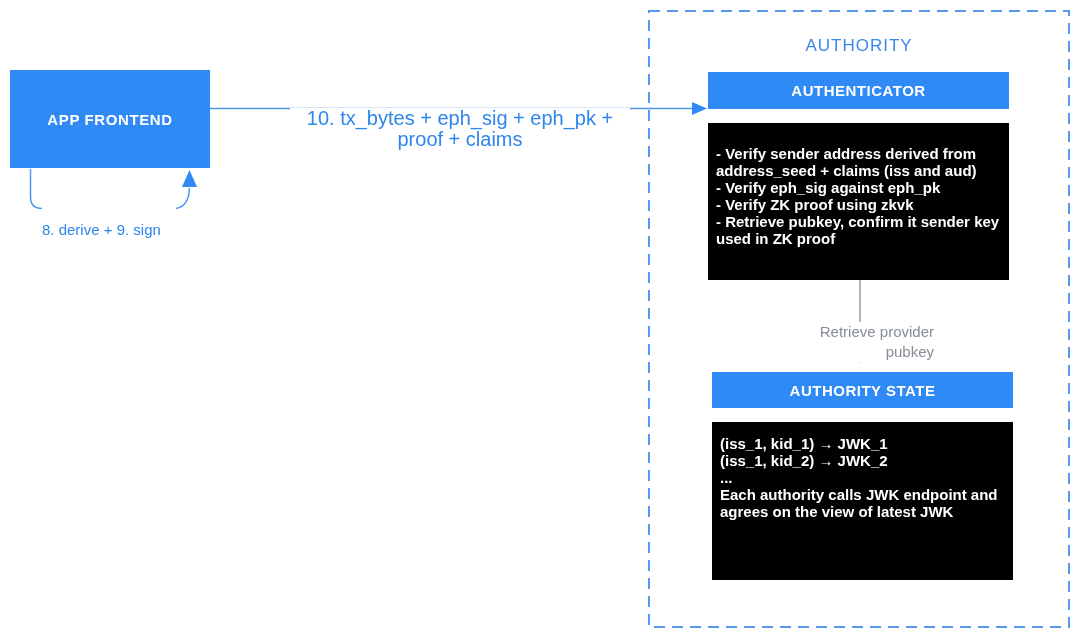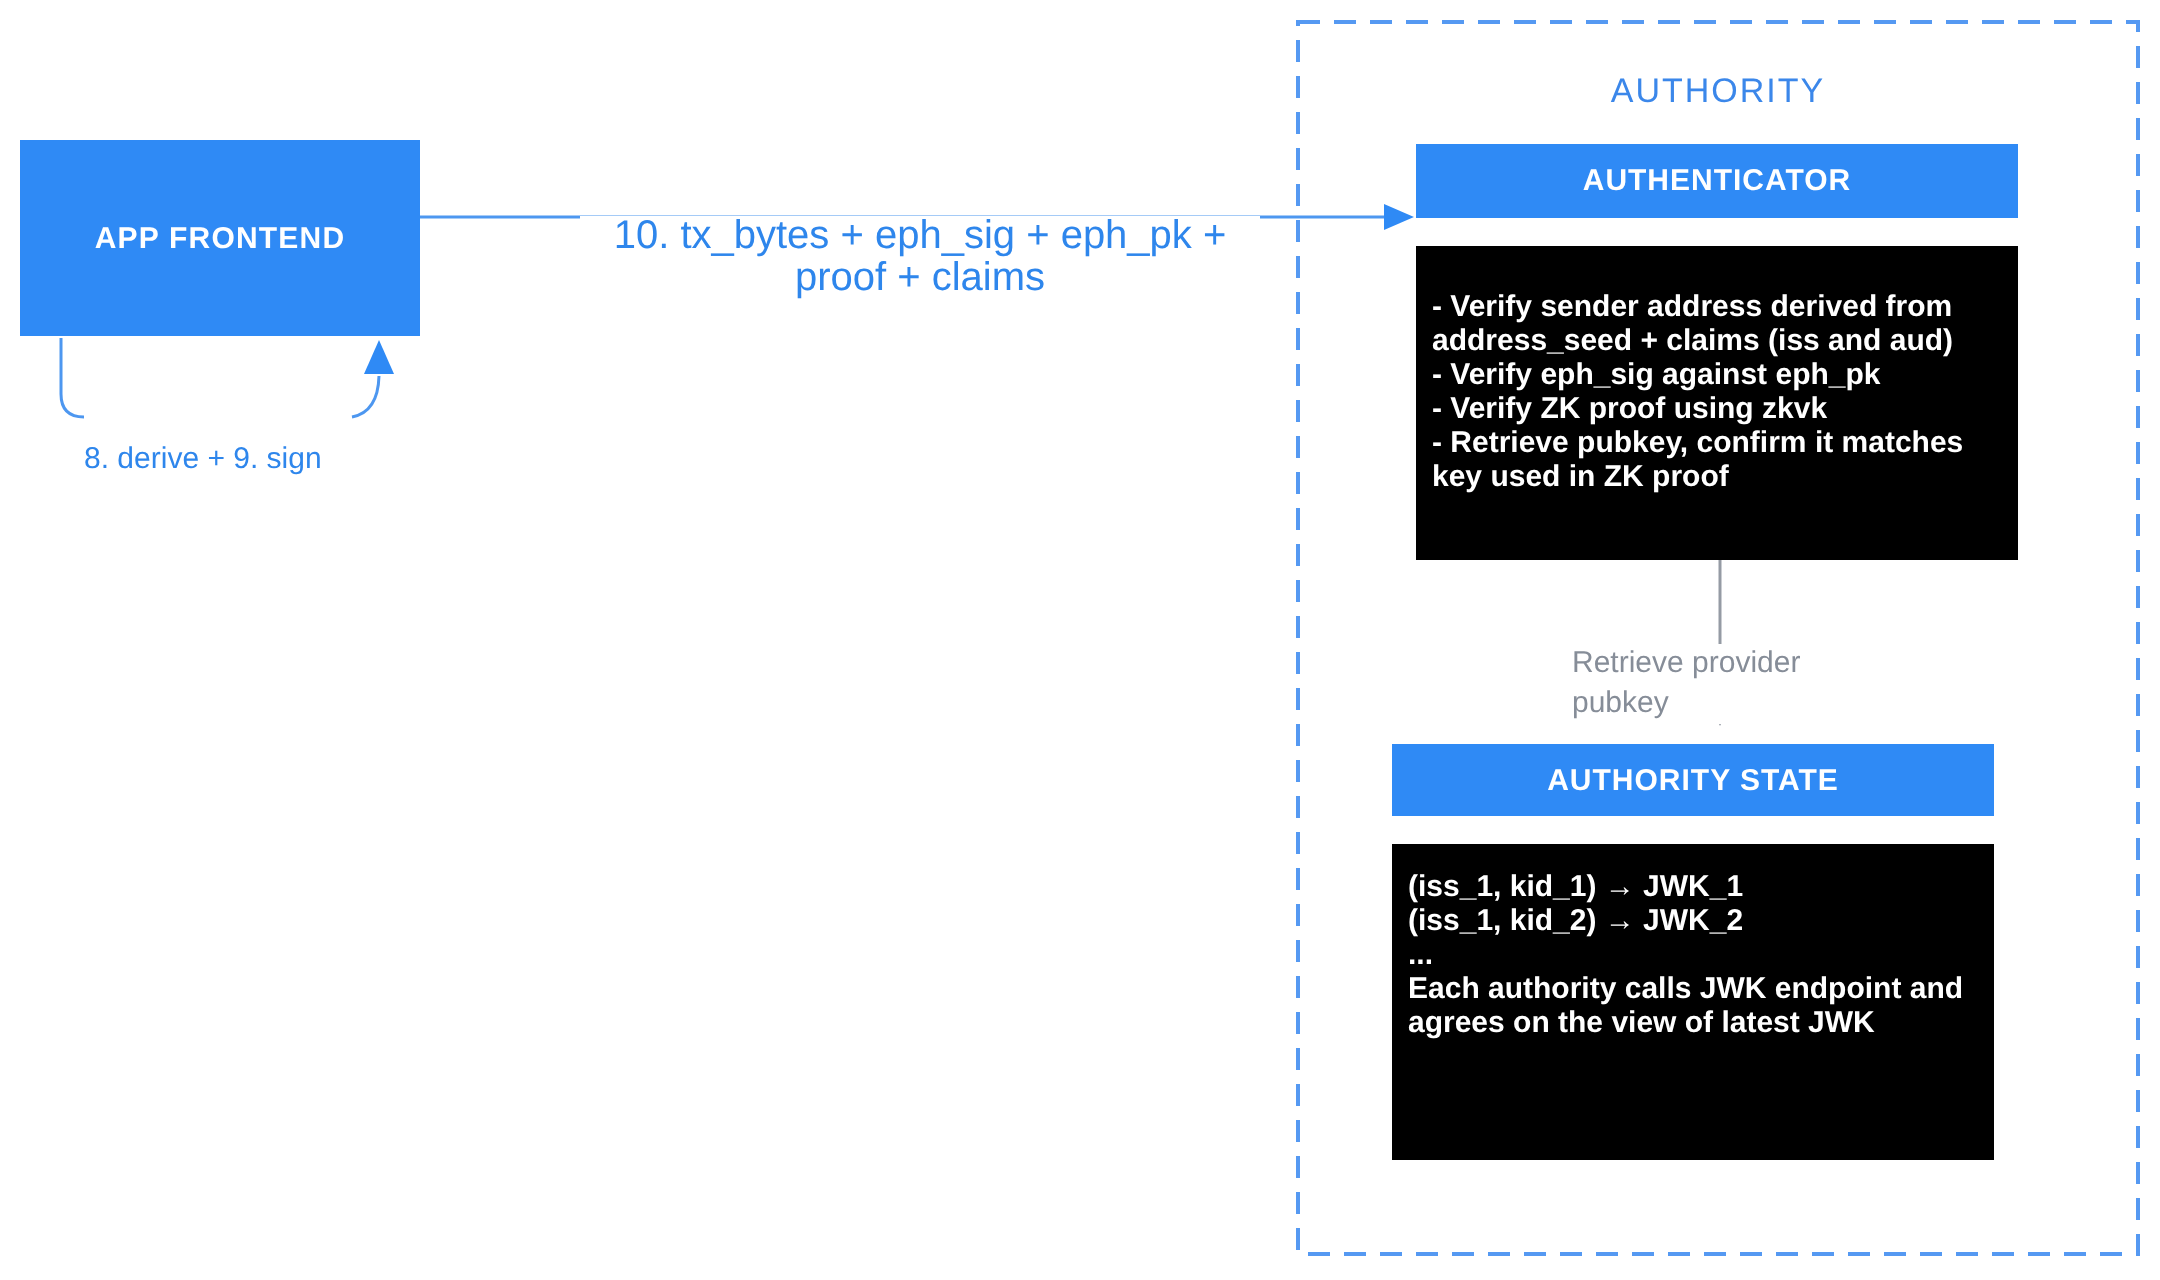--- a/index.html
+++ b/index.html
@@ -15,21 +15,21 @@
   .blue-box {
     background:#2F8AF5; color:#ffffff;
     display:flex; align-items:center; justify-content:center;
   }
   .app-frontend {
     left:10px; top:70px; width:200px; height:98px;
     font-size:15px; font-weight:600; letter-spacing:0.6px;
   }
   .titled-box { width:301px; }
   .authenticator { left:708px; top:72px; }
-  .authority-state { left:696px; top:372px;border-radius:15px; }
+  .authority-state { left:712px; top:372px;border-radius:15px; }
   .box-header {
     background:#2F8AF5; color:#ffffff; height:37px;
     display:flex; align-items:center; justify-content:center;
     font-size:15px; font-weight:600; letter-spacing:0.5px;
   }
   .authority-state .box-header { height:36px; }
   .box-body {
     margin-top:14px; background:#000000; color:#ffffff;
     font-size:15px; font-weight:700; line-height:17px;
     padding:22px 8px 12px 8px; box-sizing:border-box;
@@ -45,21 +45,21 @@
     color:#3B87EA; font-size:17px; font-weight:500; letter-spacing:1px;
   }
   .main-arrow-label {
     left:290px; top:87px; width:340px; text-align:center;
     font-size:20px; line-height:21px; background:#ffffff;
   }
   .self-loop-label {
     left:42px; top:200px; font-size:15px; white-space:nowrap;
   }
   .retrieve-label {
-    left:786px; top:301px; width:148px; text-align:left;
+    left:786px; top:301px; width:148px; text-align:right;
     color:#868D98; font-size:15px; line-height:20px; background:#ffffff;
   }
 </style>
 </head>
 <body>
 
 <div class="stage">
 
   <svg class="arrow-layer" viewBox="0 0 1080 640">
 
@@ -91,21 +91,21 @@
   <div class="lbl authority-title">AUTHORITY</div>
 
   <div class="node titled-box authenticator">
     <div class="box-header">
       <span>AUTHENTICATOR</span>
     </div>
     <div class="box-body">
       <div>- Verify sender address derived from address_seed + claims (iss and aud)</div>
       <div>- Verify eph_sig against eph_pk</div>
       <div>- Verify ZK proof using zkvk</div>
-      <div>- Retrieve pubkey, confirm it matches key used in ZK proof</div>
+      <div>- Retrieve pubkey, confirm it sender key used in ZK proof</div>
     </div>
   </div>
 
   <div class="node titled-box authority-state">
     <div class="box-header">
       <span>AUTHORITY STATE</span>
     </div>
     <div class="box-body">
       <div>(iss_1, kid_1) → JWK_1</div>
       <div>(iss_1, kid_2) → JWK_2</div>

